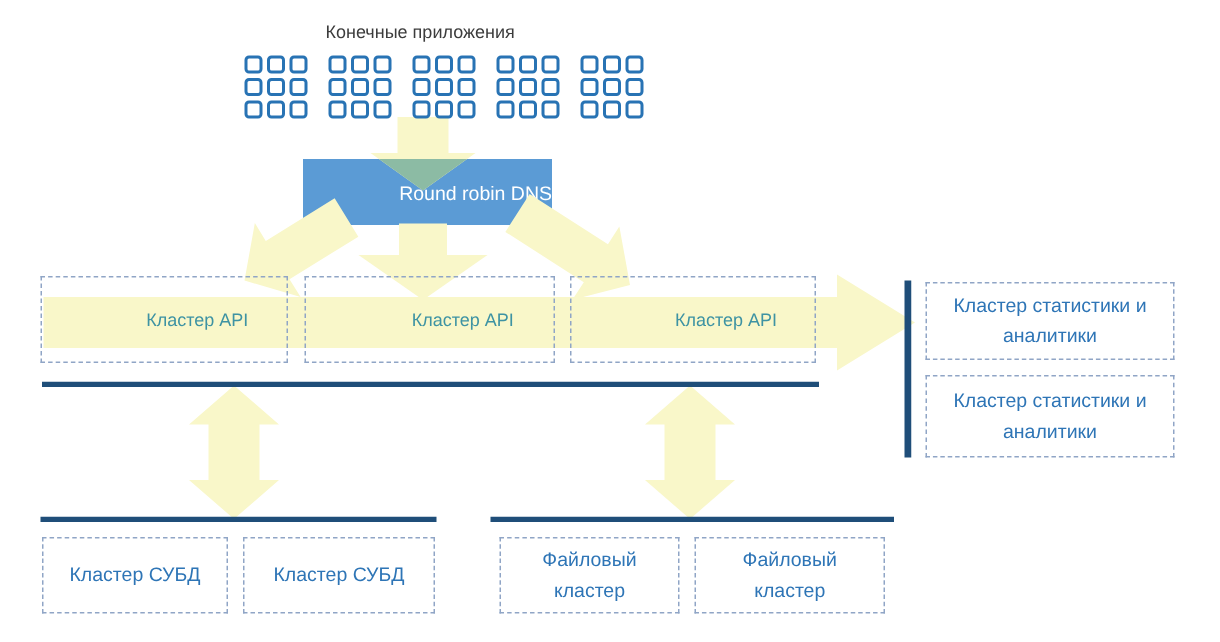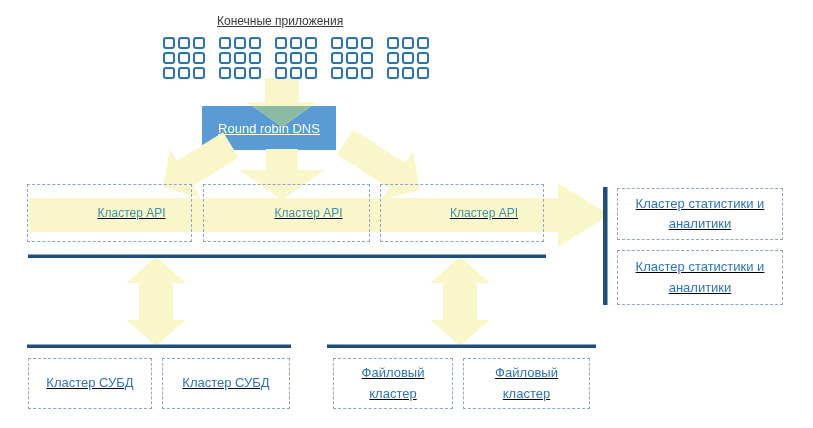--- a/index.html
+++ b/index.html
@@ -1,24 +1,24 @@
 <!DOCTYPE html>
 <html style="--dns-bg: #5B9BD5; --dns-text: #FFFFFF; --title-text: #3C3C3C; --node-border: #2873B4; --box-border: #90A5C6; --api-text: #3E93A3; --blue-text: #2E75B6;"><head>
 <meta charset="utf-8">
 <style>
   html,body{margin:0;padding:0;background:#fff;}
   #stage{
     position:relative;width:813px;height:428px;background:#fff;overflow:hidden;
     font-family:"Liberation Sans", sans-serif;
   }
   #arrow-layer{position:absolute;left:0;top:0;z-index:1;}
-  .abs{position:absolute;box-sizing:border-box;text-decoration:underline;}
+  .abs{position:absolute;box-sizing:border-box;}
   #dns-box{
-    left:202px;top:106px;width:134px;height:44px;z-index:0;
-    background:var(--dns-bg);display:flex;align-items:center;justify-content:center;
+    left:202px;top:106px;width:166px;height:44px;z-index:0;
+    background:var(--dns-bg);display:flex;align-items:center;justify-content:flex-end;
     color:var(--dns-text);font-size:13px;
   }
   #apps-title{
     left:217px;top:14px;z-index:2;color:var(--title-text);font-size:12px;white-space:nowrap;
   }
   #app-grids{left:163px;top:37px;z-index:2;display:flex;gap:14px;}
   .app-group{display:grid;grid-template-columns:repeat(3,12px);grid-auto-rows:12px;gap:3px;}
   .app-node{
     width:12px;height:12px;box-sizing:border-box;background:#fff;
     border:2px solid var(--node-border);border-radius:3px;

